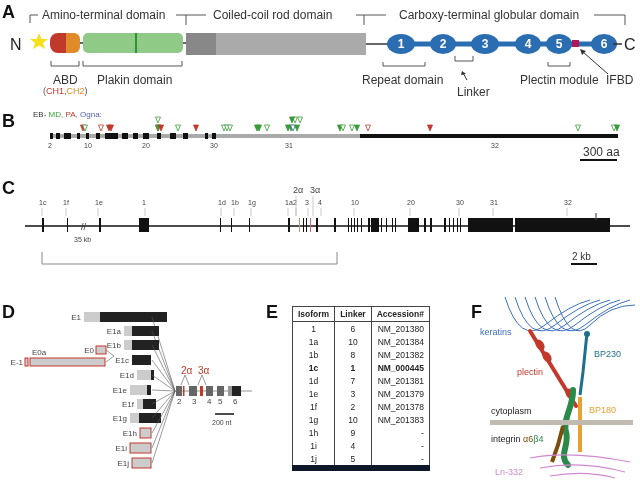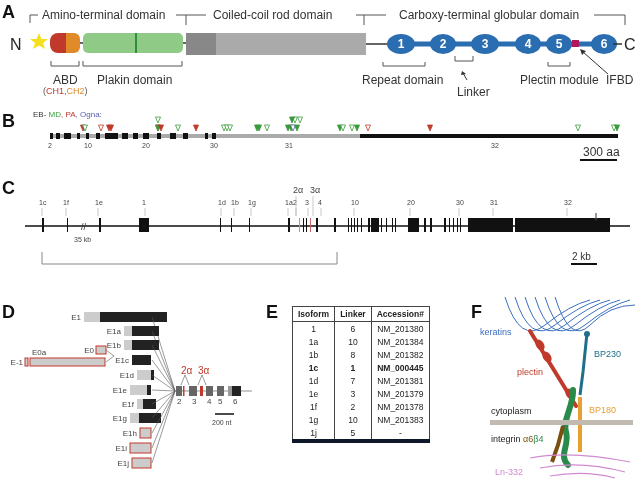--- a/index.html
+++ b/index.html
@@ -5,23 +5,23 @@
   html,body{margin:0;padding:0;background:#fff;}
   body{width:640px;height:482px;position:relative;overflow:hidden;font-family:"Liberation Sans",sans-serif;color:#222;}
   svg{position:absolute;left:0;top:0;}
   .plabel{font-family:"Liberation Sans",sans-serif;font-weight:bold;font-size:18px;fill:#111;}
   .lbl{font-family:"Liberation Sans",sans-serif;font-size:12px;fill:#333;}
   .sm{font-family:"Liberation Sans",sans-serif;font-size:8px;fill:#333;}
   .xs{font-family:"Liberation Sans",sans-serif;font-size:7px;fill:#444;}
   .tbl{position:absolute;left:292px;top:306px;border-collapse:collapse;font-size:8.5px;font-family:"Liberation Sans",sans-serif;color:#222;}
   .tbl th{border:1px solid #444;padding:2px 5px;font-weight:bold;text-align:right;}
   .tbl td{padding:1px 5px;text-align:center;border-left:1px solid #444;border-right:1px solid #444;height:11px;}
-  .tbl tr:last-child td{border-bottom:4px solid #0f172a;}
+  .tbl tr:last-child td{border-bottom:6px solid #0f172a;}
   .tbl tr.bold td{font-weight:bold;}
-  .tbl td.acc{text-align:center;}
+  .tbl td.acc{text-align:right;}
 </style>
 </head>
 <body>
 
 <svg width="640" height="482" viewBox="0 0 640 482">
 
   <text class="plabel" x="2" y="18">A</text>
 
   <g stroke="#555" stroke-width="1" fill="none">
     <polyline points="30,23 30,15 38,15"></polyline>
@@ -399,18 +399,28 @@
         <td>1f</td>
         <td>2</td>
         <td class="acc">NM_201378</td>
       </tr>
       <tr>
         <td>1g</td>
         <td>10</td>
         <td class="acc">NM_201383</td>
       </tr>
       <tr>
+        <td>1h</td>
+        <td>9</td>
+        <td class="acc">-</td>
+      </tr>
+      <tr>
+        <td>1i</td>
+        <td>4</td>
+        <td class="acc">-</td>
+      </tr>
+      <tr>
         <td>1j</td>
         <td>5</td>
         <td class="acc">-</td>
       </tr>
     </tbody>
 </table>
 
 </body></html>

